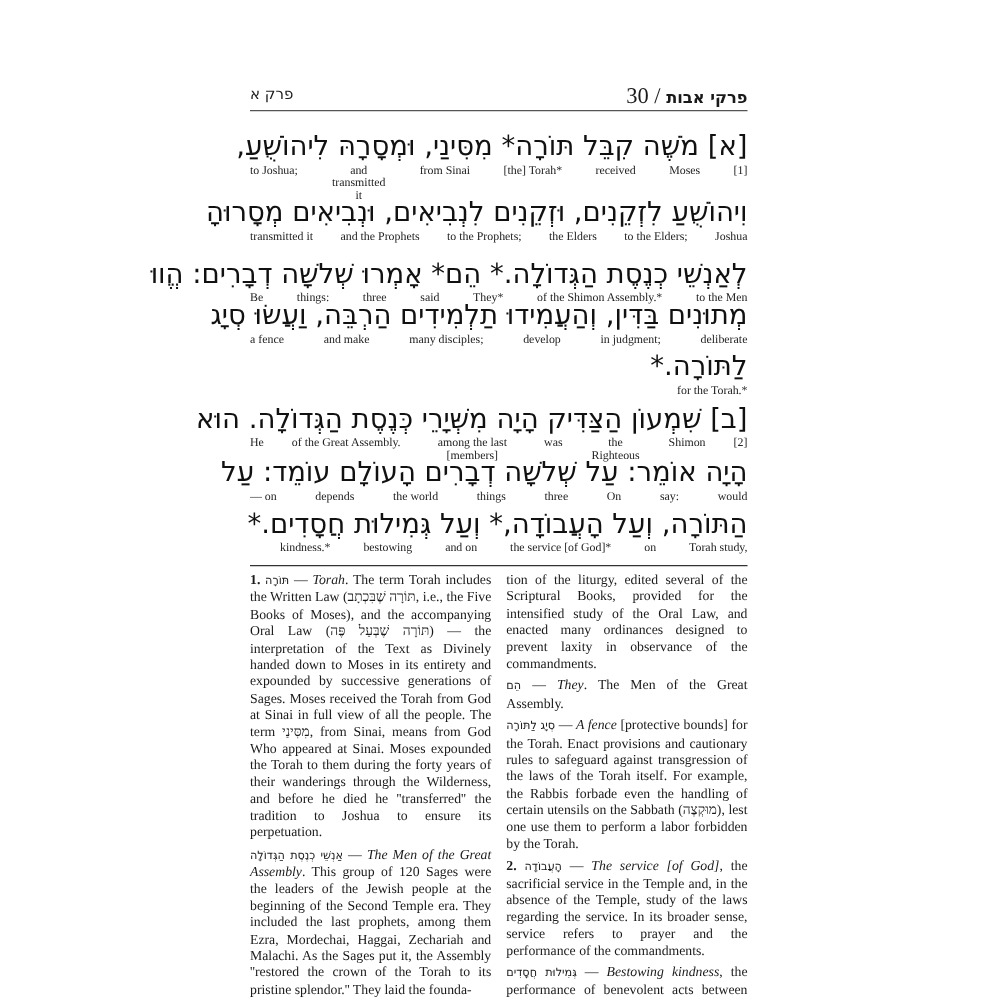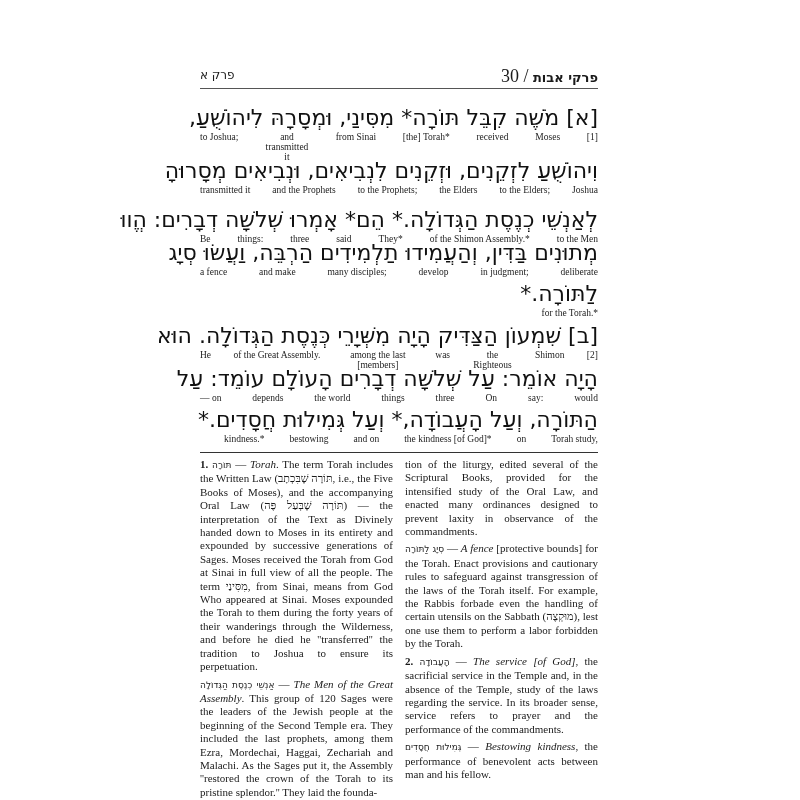--- a/index.html
+++ b/index.html
@@ -114,34 +114,35 @@
       <span>depends</span>
       <span>— on</span>
     </div>
   </div>
 
   <div class="verse-line" style="top:406px;left:24px;width:374px">
     <div class="heb" style="width:374px">הַתּוֹרָה, וְעַל הָעֲבוֹדָה,* וְעַל גְּמִילוּת חֲסָדִים.*</div>
     <div class="gloss">
       <span>Torah study,</span>
       <span>on</span>
-      <span>the kindness [of God]*</span>
+      <span>the service [of God]*</span>
       <span>and on</span>
       <span>bestowing</span>
       <span>kindness.*</span>
     </div>
   </div>
 
   <div class="sep"></div>
 
   <div class="notes col-left">
     <p><b>1.</b> <span class="he">תּוֹרָה</span> — <i>Torah</i><span>. The term Torah includes the Written Law (תּוֹרָה שֶׁבִּכְתָב, i.e., the Five Books of Moses), and the accompanying Oral Law (תּוֹרָה שֶׁבְּעַל פֶּה) — the interpretation of the Text as Divinely handed down to Moses in its entirety and expounded by successive generations of Sages. Moses received the Torah from God at Sinai in full view of all the people. The term מִסִּינַי, from Sinai, means from God Who appeared at Sinai. Moses expounded the Torah to them during the forty years of their wanderings through the Wilderness, and before he died he ''transferred'' the tradition to Joshua to ensure its perpetuation.</span></p>
     <p><span class="he">אַנְשֵׁי כְנֶסֶת הַגְּדוֹלָה</span> — <i>The Men of the Great Assembly</i><span>. This group of 120 Sages were the leaders of the Jewish people at the beginning of the Second Temple era. They included the last prophets, among them Ezra, Mordechai, Haggai, Zechariah and Malachi. As the Sages put it, the Assembly ''restored the crown of the Torah to its pristine splendor.'' They laid the founda-</span></p>
   </div>
 
   <div class="notes col-right">
     <p><span>tion of the liturgy, edited several of the Scriptural Books, provided for the intensified study of the Oral Law, and enacted many ordinances designed to prevent laxity in observance of the commandments.</span></p>
+    <p><span class="he">הֵם</span> — <i>They</i><span>. The Men of the Great Assembly.</span></p>
     <p><span class="he">סְיָג לַתּוֹרָה</span> — <i>A fence</i><span> [protective bounds] for the Torah. Enact provisions and cautionary rules to safeguard against transgression of the laws of the Torah itself. For example, the Rabbis forbade even the handling of certain utensils on the Sabbath (מוּקְצֶה), lest one use them to perform a labor forbidden by the Torah.</span></p>
     <p><b>2.</b> <span class="he">הָעֲבוֹדָה</span> — <i>The service [of God]</i><span>, the sacrificial service in the Temple and, in the absence of the Temple, study of the laws regarding the service. In its broader sense, service refers to prayer and the performance of the commandments.</span></p>
     <p><span class="he">גְּמִילוּת חֲסָדִים</span> — <i>Bestowing kindness</i><span>, the performance of benevolent acts between man and his fellow.</span></p>
   </div>
 
 </div>
 
 </body></html>

